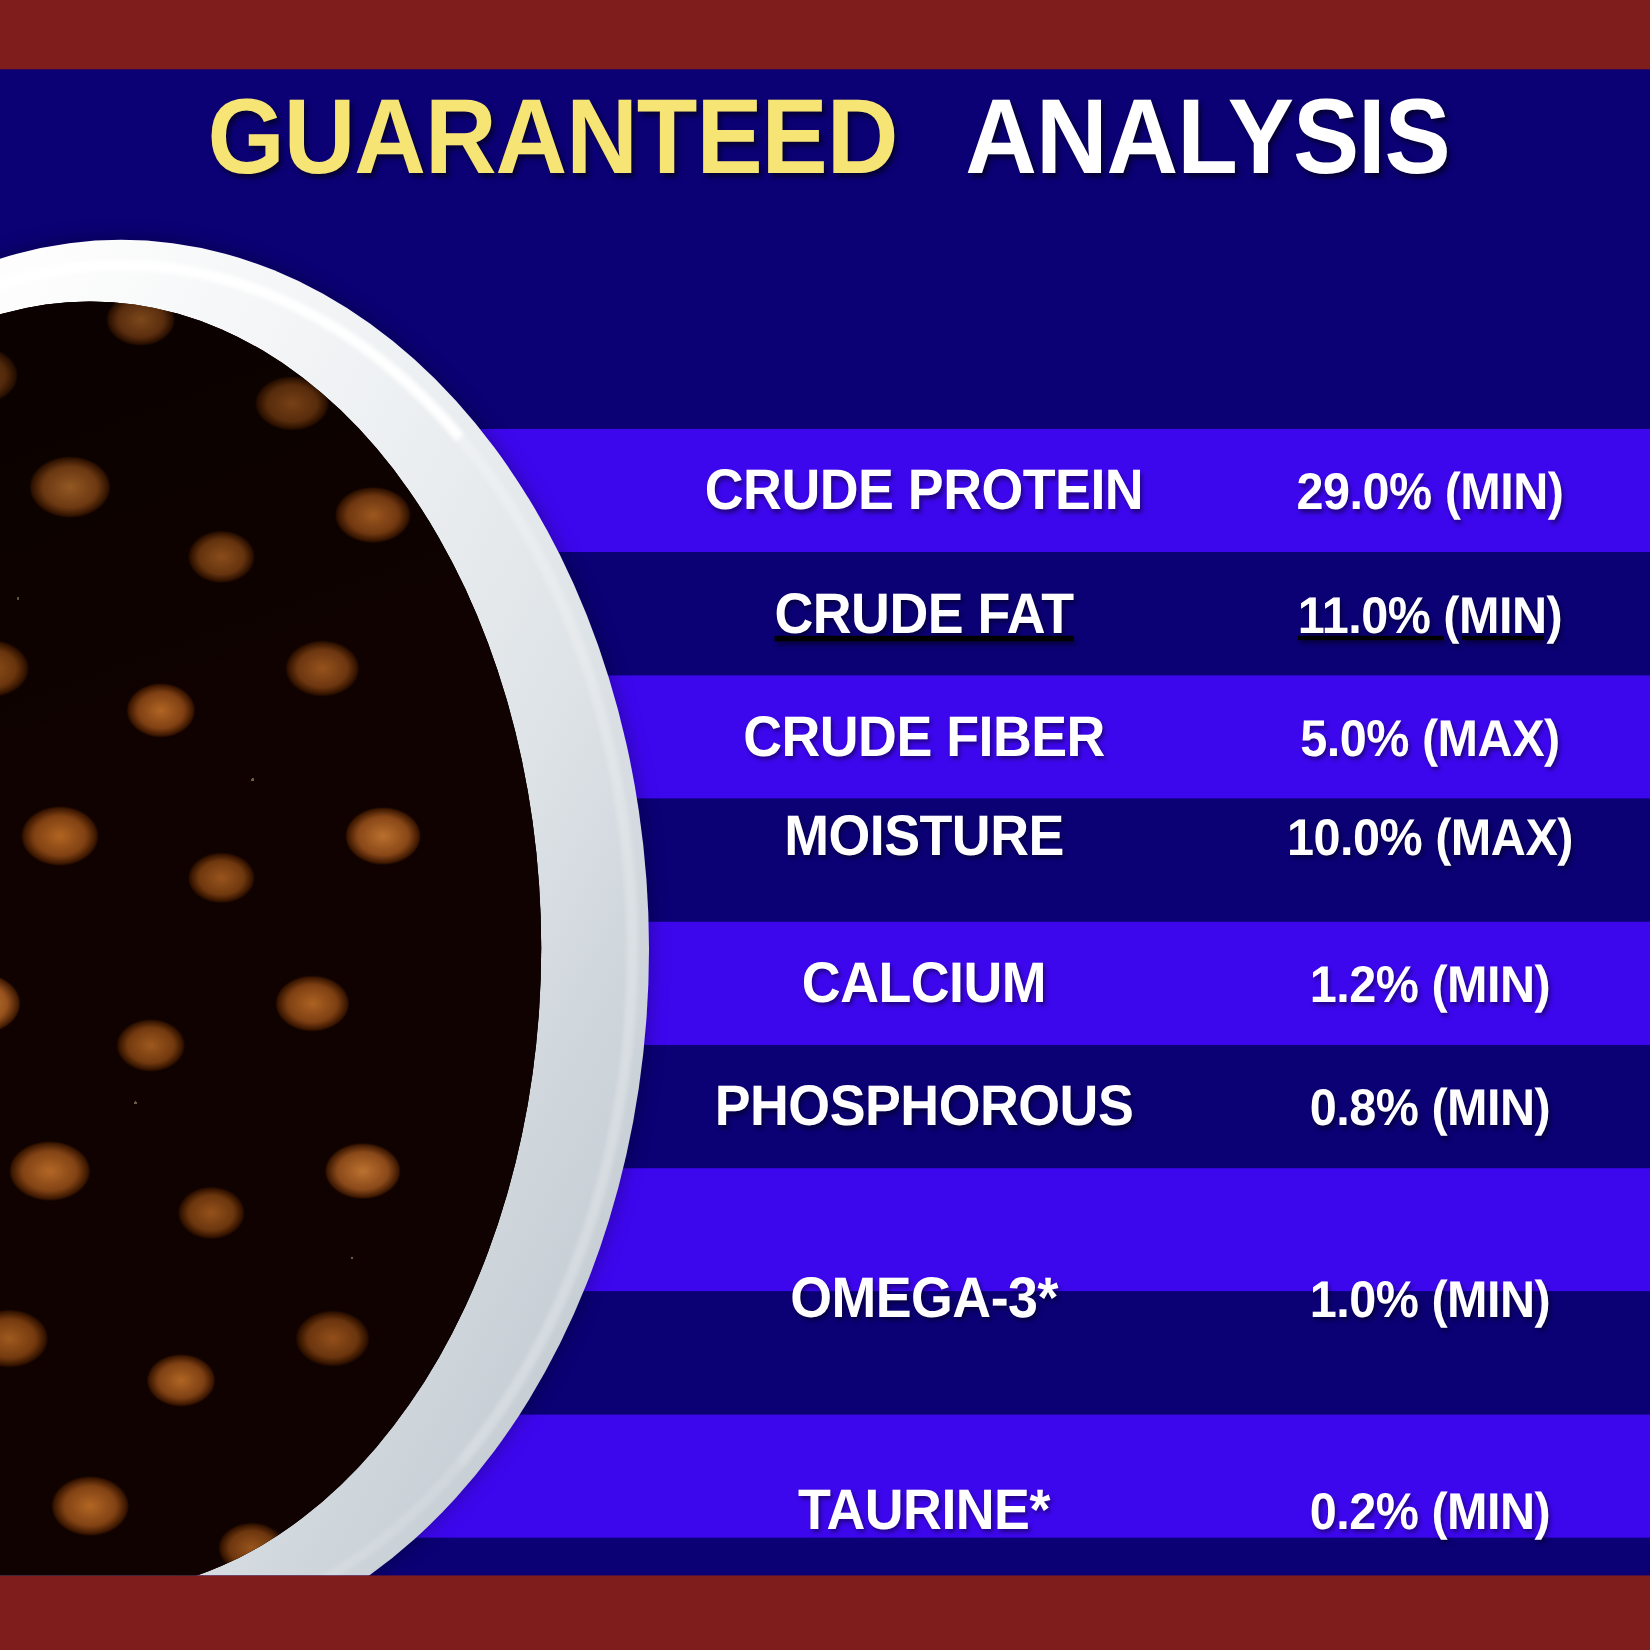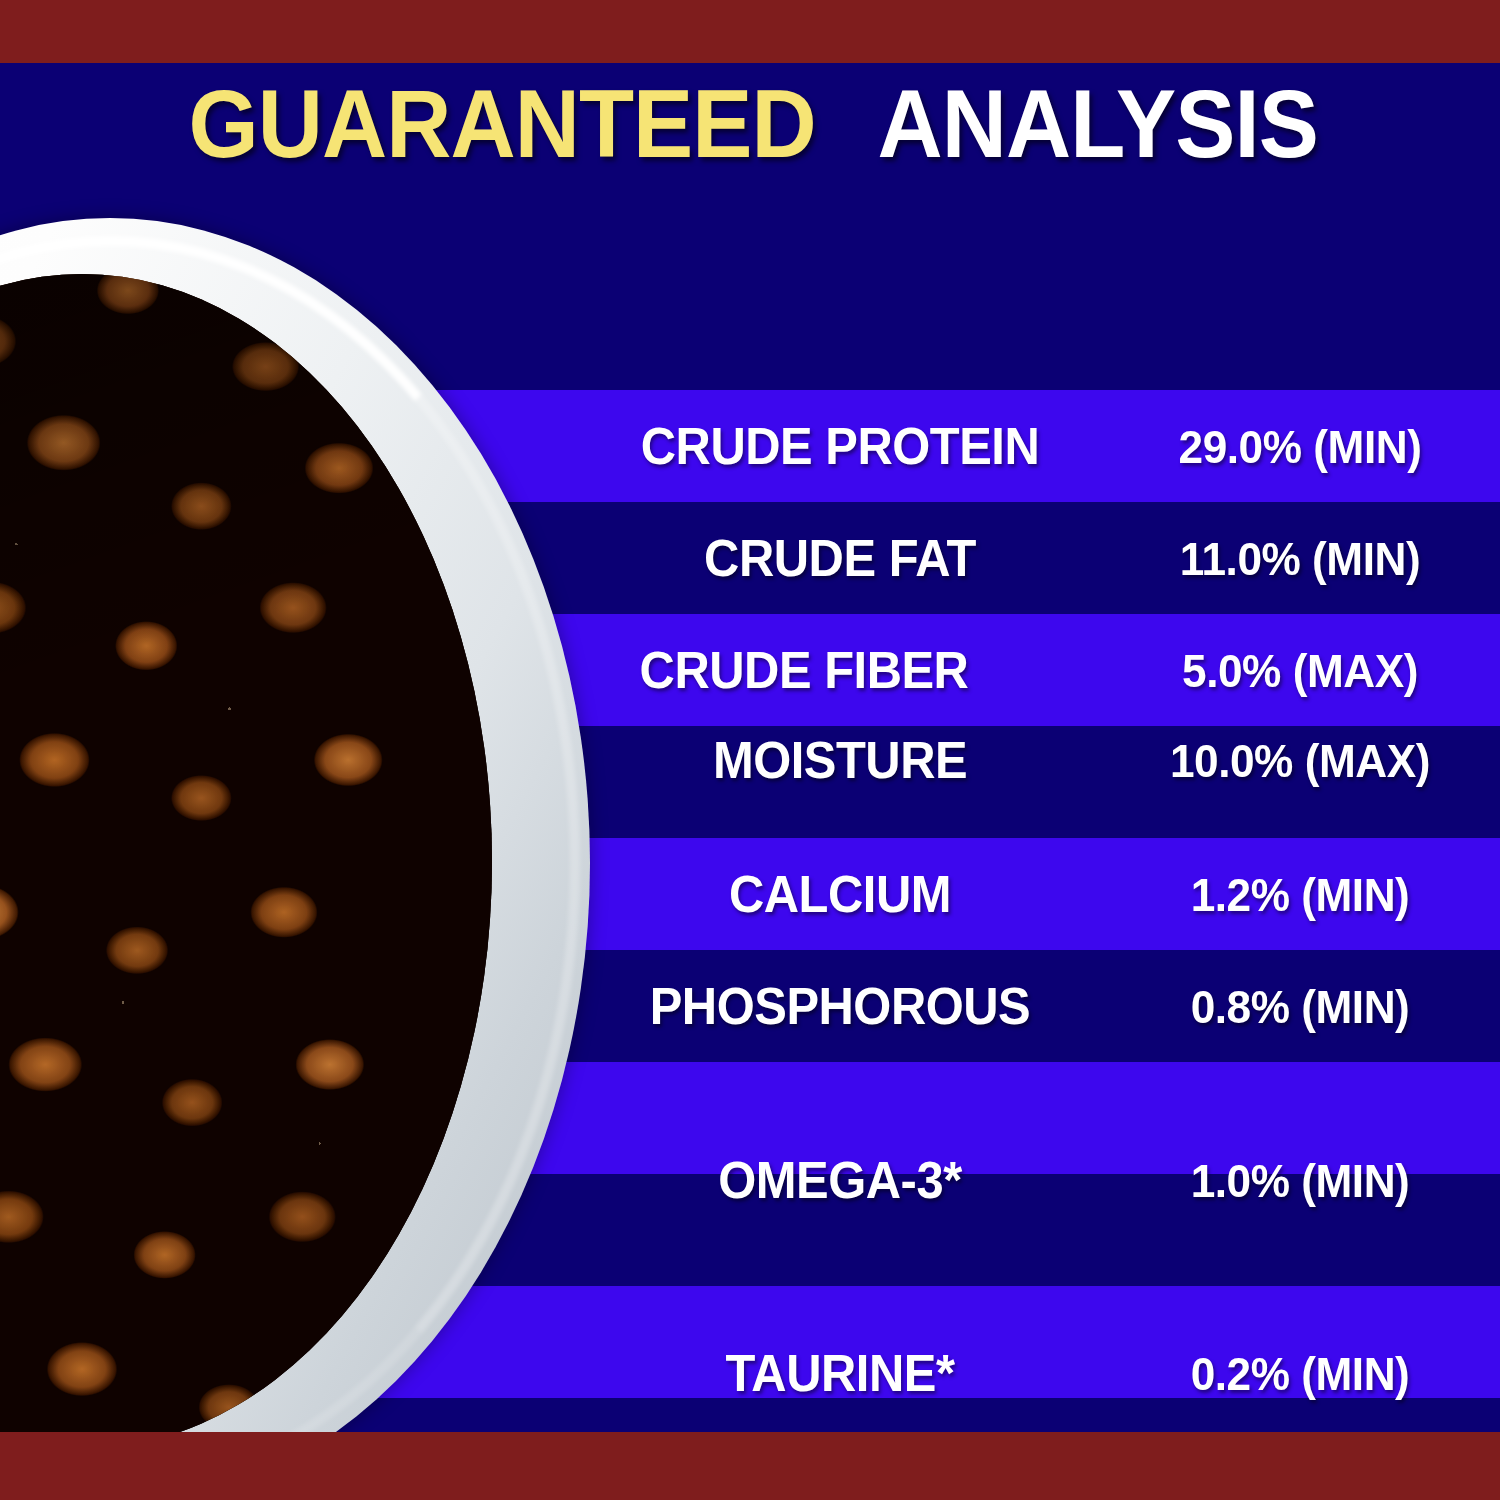--- a/index.html
+++ b/index.html
@@ -236,25 +236,25 @@
         <div class="bowl-shadow-top"></div>
       </div>
       <div class="rim-highlight"></div>
     </div>
 
     <div class="rows" id="rows">
         <div class="row" style="top: 63px; height: 112px;">
           <div class="cell cell-label">CRUDE PROTEIN</div>
           <div class="cell cell-value">29.0% (MIN)</div>
         </div>
-        <div class="row" style="top: 175px; height: 112px;">
+        <div class="row" style="top: 175px; height: 112px; text-decoration: underline;">
           <div class="cell cell-label">CRUDE FAT</div>
           <div class="cell cell-value">11.0% (MIN)</div>
         </div>
-        <div class="row" style="top: 287px; height: 112px; gap: 36px;">
+        <div class="row" style="top: 287px; height: 112px;">
           <div class="cell cell-label">CRUDE FIBER</div>
           <div class="cell cell-value">5.0% (MAX)</div>
         </div>
         <div class="row" style="top: 377px; height: 112px;">
           <div class="cell cell-label">MOISTURE</div>
           <div class="cell cell-value">10.0% (MAX)</div>
         </div>
         <div class="row" style="top: 511px; height: 112px;">
           <div class="cell cell-label">CALCIUM</div>
           <div class="cell cell-value">1.2% (MIN)</div>

